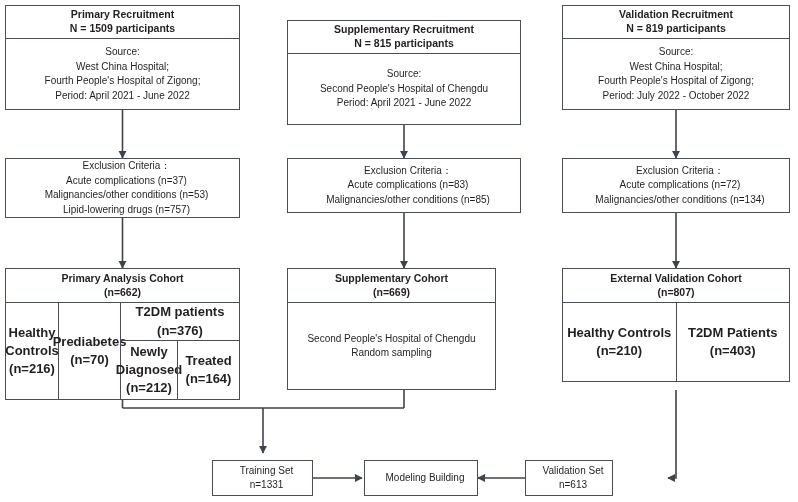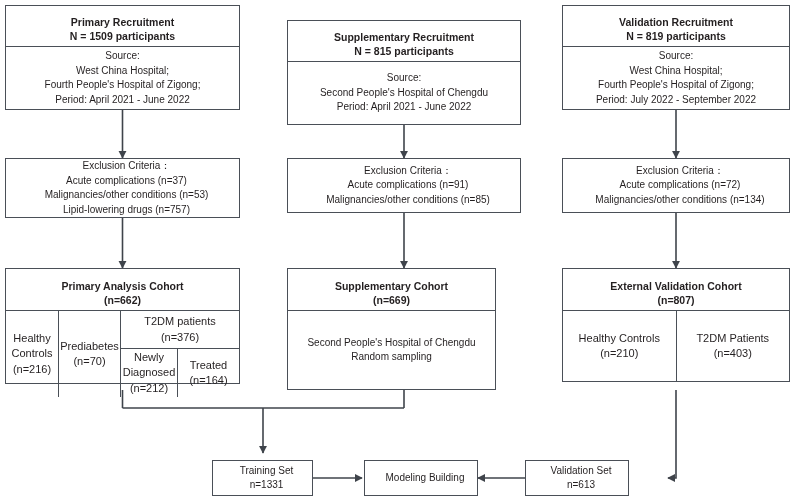--- a/index.html
+++ b/index.html
@@ -37,21 +37,20 @@
     font-weight: bold;
     font-size: 10.5px;
     color: #231f20;
     text-align: center;
     line-height: 1.33;
     padding: 4px 2px 4px 2px;
     display: flex;
     flex-direction: column;
     align-items: center;
     justify-content: center;
-    margin-top: 8px;
   }
   .body {
     flex: 1;
     display: flex;
     flex-direction: column;
     align-items: center;
     justify-content: center;
     font-size: 10px;
     color: #231f20;
     line-height: 1.45;
@@ -77,25 +76,26 @@
     flex: 1;
     display: flex;
     flex-direction: row;
   }
   .cell {
     box-sizing: border-box;
     display: flex;
     flex-direction: column;
     align-items: center;
     justify-content: center;
-    font-size: 11px;
+    font-size: 13px;
     color: #231f20;
     line-height: 1.4;
     text-align: center;
     padding: 1px 2px;
+    font-weight: bold;
   }
   .bl { border-left: 1.6px solid #4a4f57; }
   .bb { border-bottom: 1.6px solid #4a4f57; }
   .stackcol {
     box-sizing: border-box;
     display: flex;
     flex-direction: column;
   }
   .t-line { display: block; white-space: nowrap; }
 </style>
@@ -160,44 +160,44 @@
 
   <div class="box" style="left:562px; top:5px; width:228px; height:105px;">
     <div class="hdr" style="height:33px;">
       <span class="t-line">Validation Recruitment</span>
       <span class="t-line">N = 819 participants</span>
     </div>
     <div class="body">
       <span class="t-line">Source:</span>
       <span class="t-line">West China Hospital;</span>
       <span class="t-line">Fourth People's Hospital of Zigong;</span>
-      <span class="t-line">Period: July 2022 - September 2022</span>
+      <span class="t-line">Period: July 2022 - October 2022</span>
     </div>
   </div>
 
   <div class="plain" style="left:5px; top:158px; width:235px; height:60px;">
     <span class="t-line">Exclusion Criteria：</span>
     <span class="t-line">Acute complications (n=37)</span>
     <span class="t-line">Malignancies/other conditions (n=53)</span>
     <span class="t-line">Lipid-lowering drugs (n=757)</span>
   </div>
 
   <div class="plain" style="left:287px; top:158px; width:234px; height:55px;">
     <span class="t-line">Exclusion Criteria：</span>
-    <span class="t-line">Acute complications (n=91)</span>
+    <span class="t-line">Acute complications (n=83)</span>
     <span class="t-line">Malignancies/other conditions (n=85)</span>
   </div>
 
   <div class="plain" style="left:562px; top:158px; width:228px; height:55px;">
     <span class="t-line">Exclusion Criteria：</span>
     <span class="t-line">Acute complications (n=72)</span>
     <span class="t-line">Malignancies/other conditions (n=134)</span>
   </div>
 
-  <div class="box" style="left:5px; top:268px; width:235px; height:116px;">
+  <div class="box" style="left:5px; top:268px; width:235px; height:132px;">
     <div class="hdr" style="height:34px;">
       <span class="t-line">Primary Analysis Cohort</span>
       <span class="t-line">(n=662)</span>
     </div>
     <div class="subrow">
 
       <div class="cell" style="width:52px;">
         <span class="t-line">Healthy</span>
         <span class="t-line">Controls</span>
         <span class="t-line">(n=216)</span>
@@ -259,18 +259,18 @@
 
   <div class="plain" style="left:212px; top:460px; width:101px; height:36px;">
     <span class="t-line">Training Set</span>
     <span class="t-line">n=1331</span>
   </div>
 
   <div class="plain" style="left:364px; top:460px; width:114px; height:36px;">
     <span class="t-line">Modeling Building</span>
   </div>
 
-  <div class="plain" style="left:525px; top:460px; width:104px; height:36px;justify-content:center;">
+  <div class="plain" style="left:525px; top:460px; width:88px; height:36px;justify-content:center;">
     <span class="t-line">Validation Set</span>
     <span class="t-line">n=613</span>
   </div>
 
 </div>
 
 </body></html>

